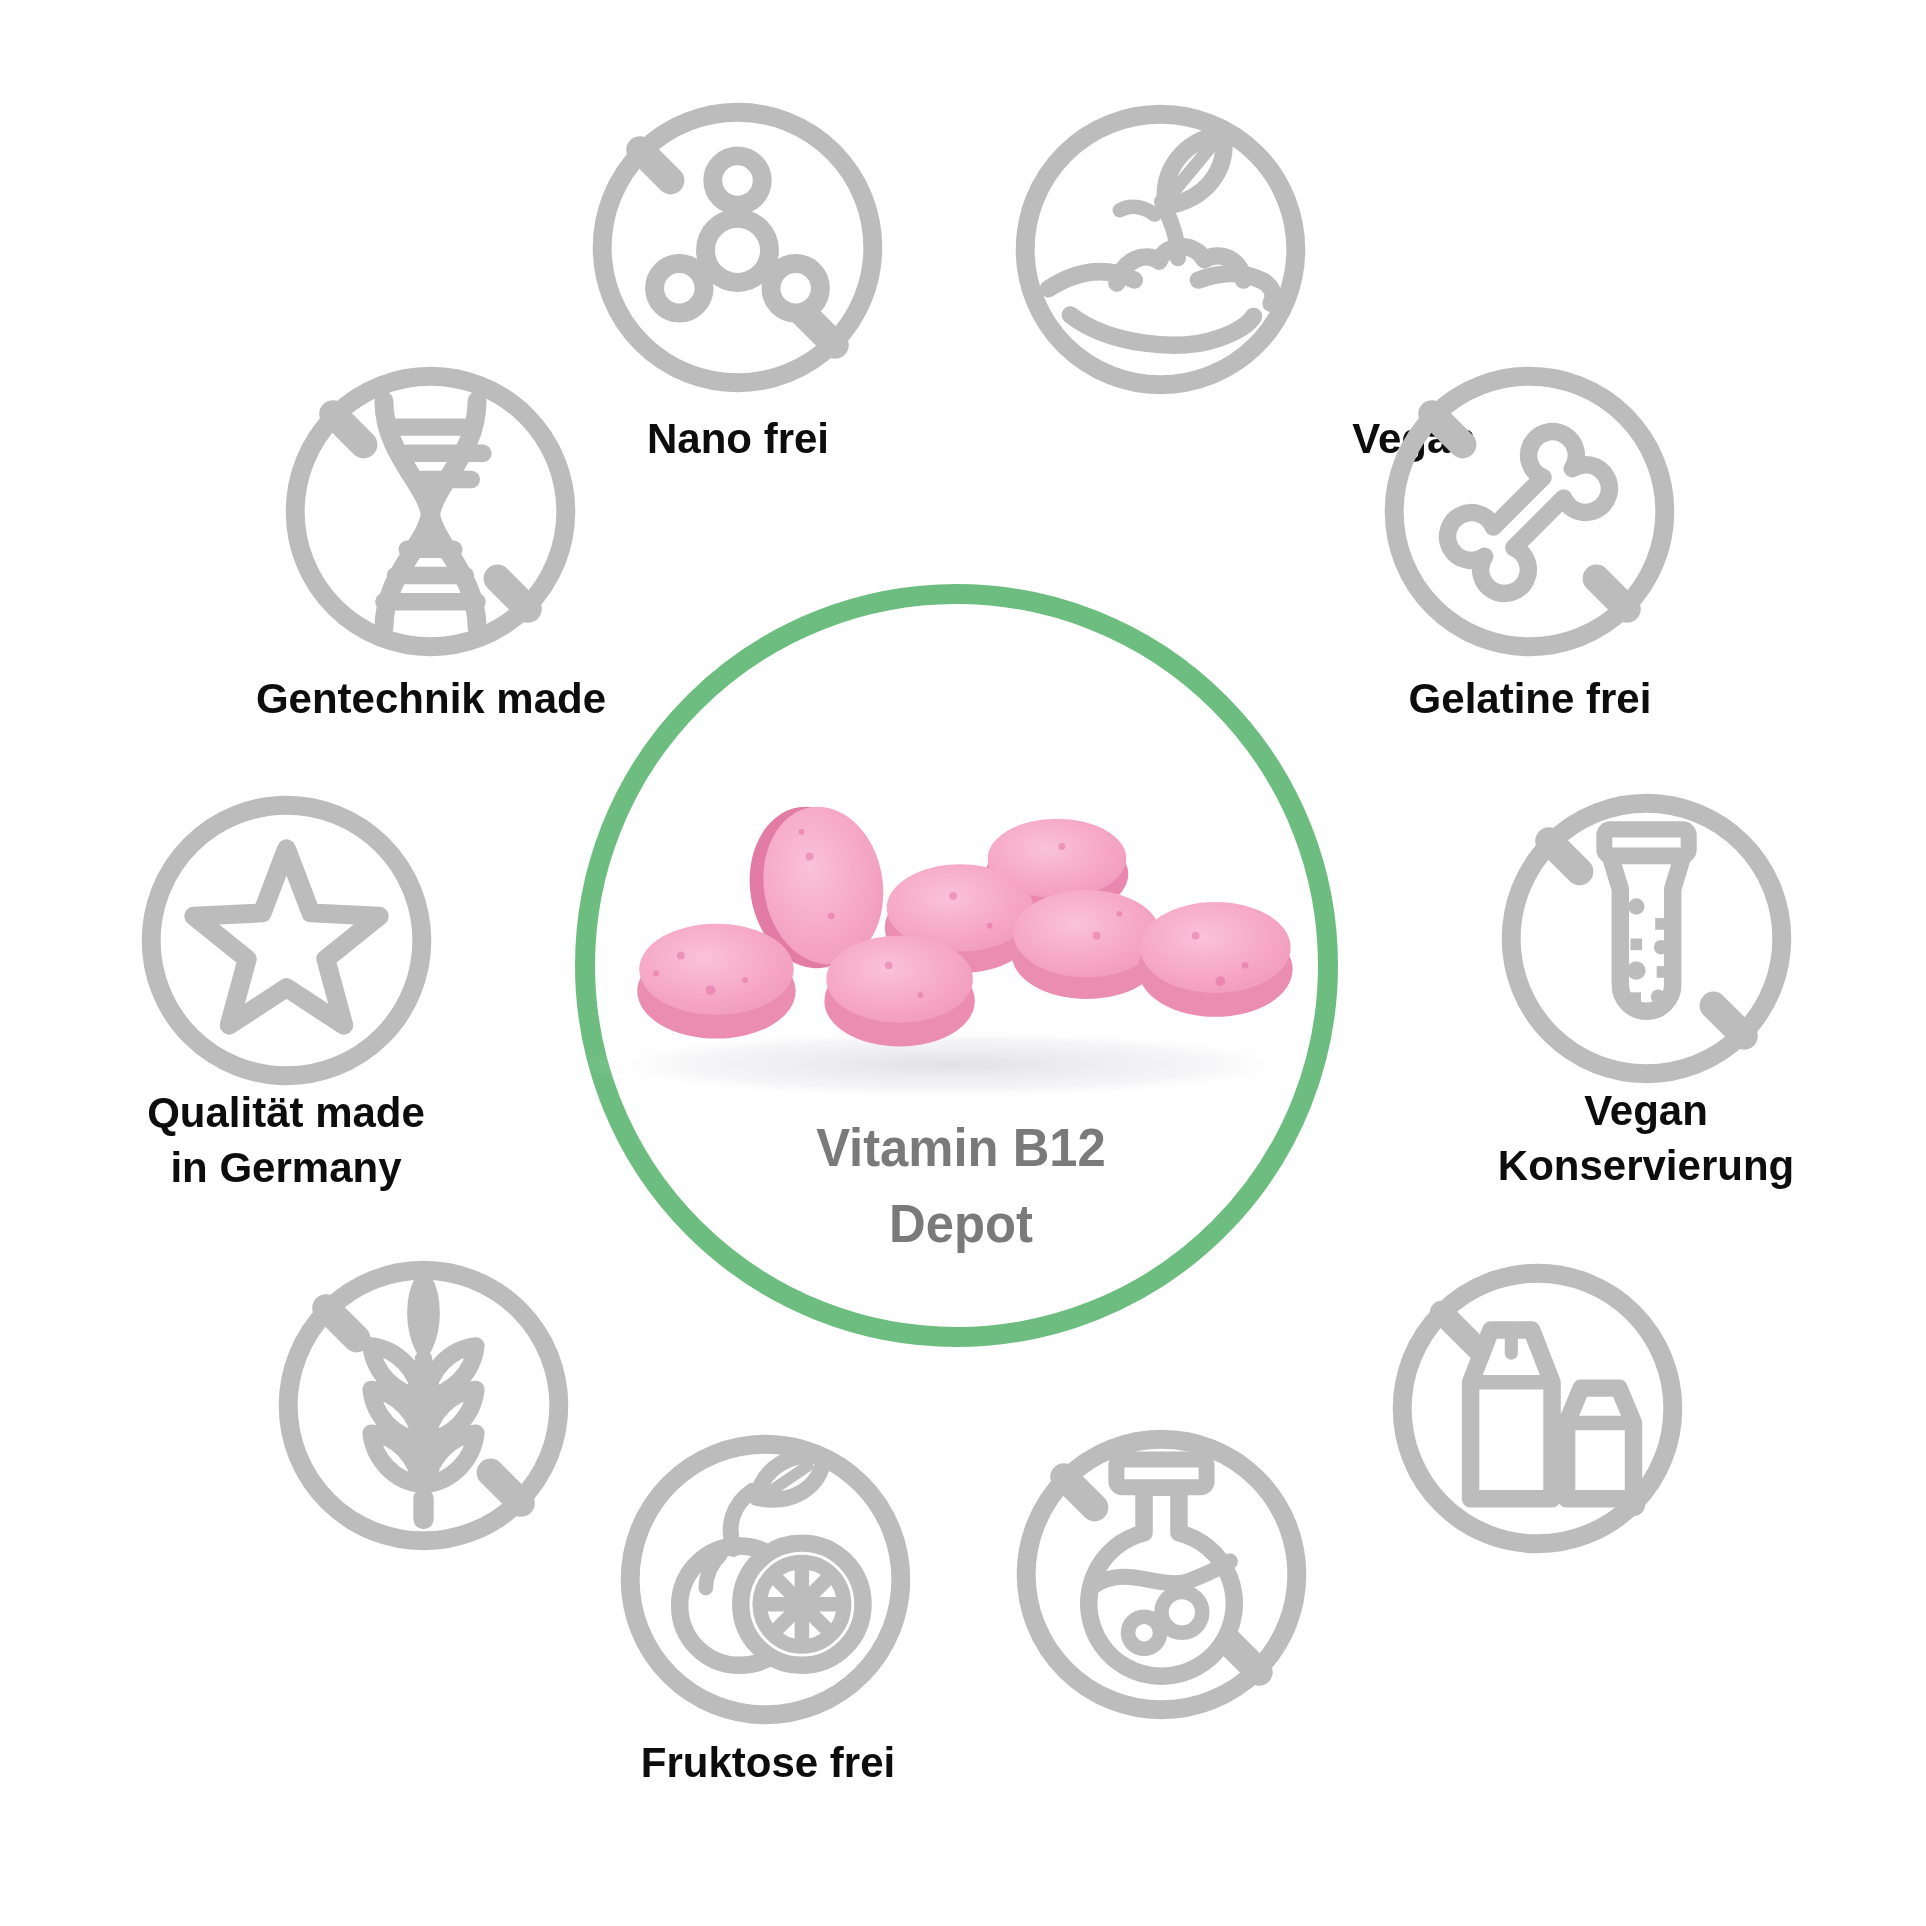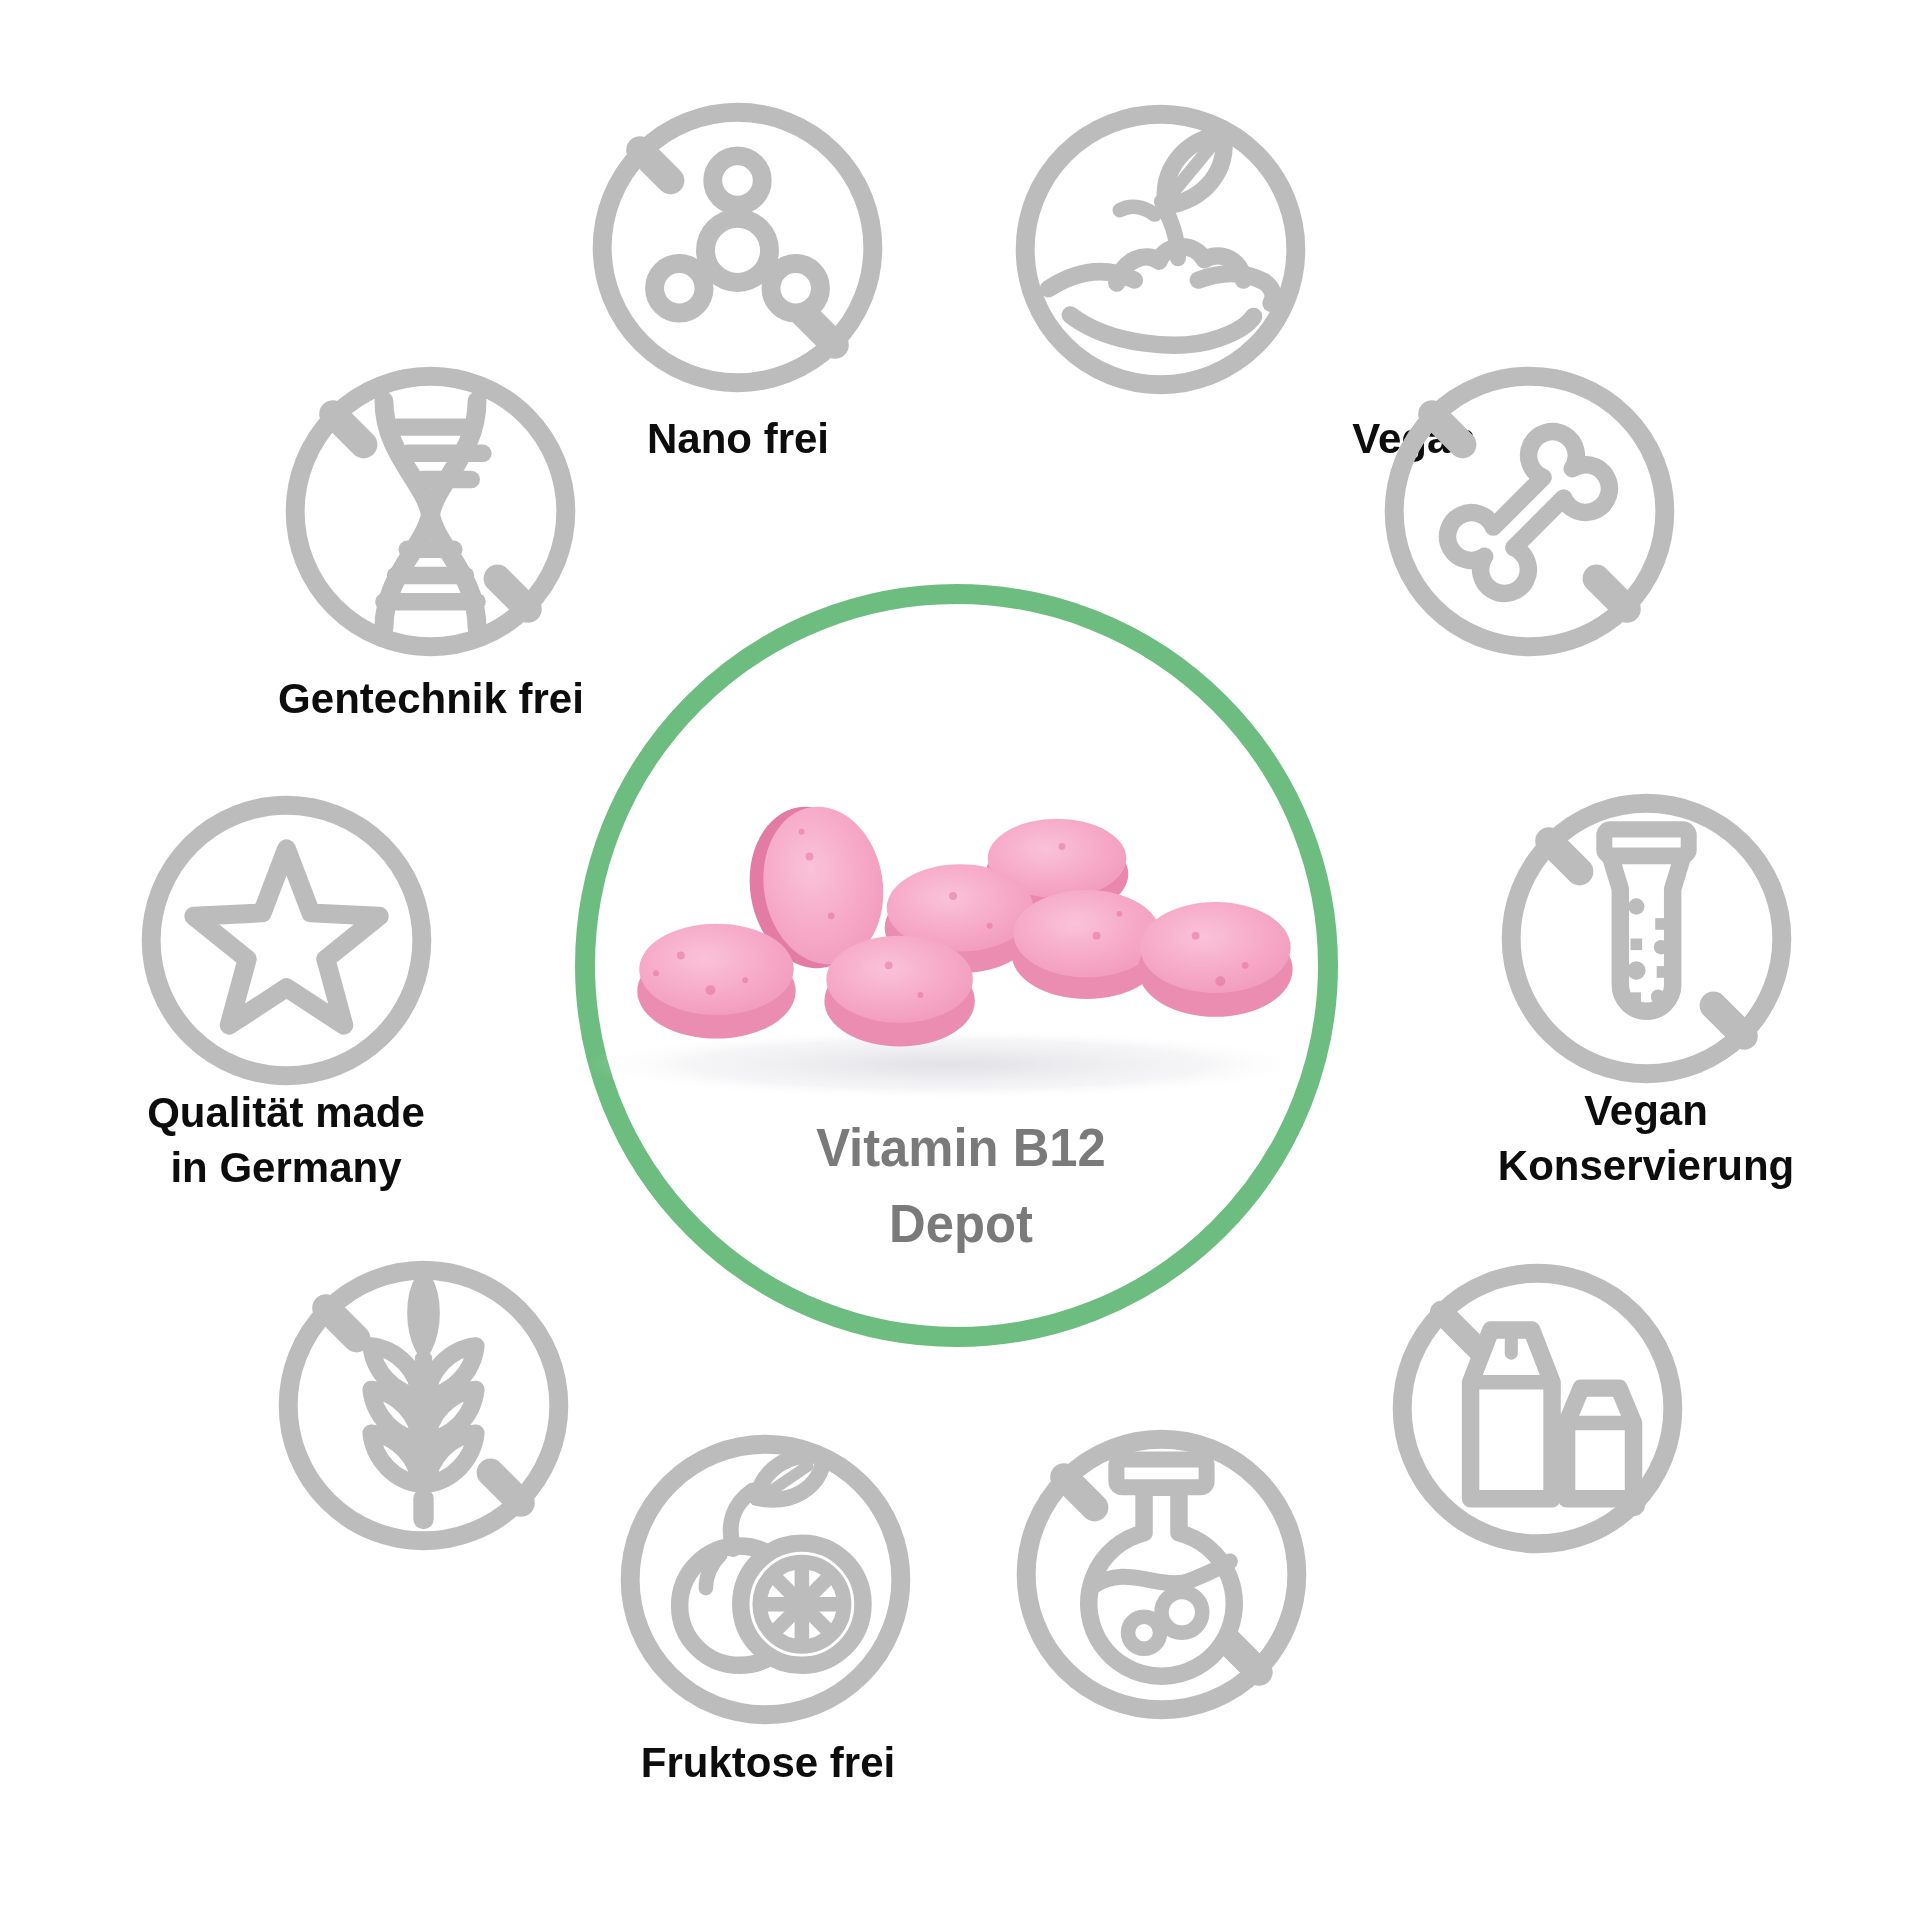--- a/index.html
+++ b/index.html
@@ -64,30 +64,31 @@
     <line x1="73" y1="73" x2="83.5" y2="83.5" stroke-width="9.5"></line>
     <path d="M34,12 C34,30 48,40 50,51 C52,62 66,72 66,90" stroke-width="6.5"></path>
     <path d="M66,12 C66,30 52,40 50,51 C48,62 34,72 34,90" stroke-width="6.5"></path>
     <line x1="38" y1="21" x2="62" y2="21" stroke-width="6"></line>
     <line x1="42" y1="30" x2="68" y2="30" stroke-width="6"></line>
     <line x1="47" y1="39" x2="64" y2="39" stroke-width="6"></line>
     <line x1="42" y1="63" x2="58" y2="63" stroke-width="6"></line>
     <line x1="38" y1="72" x2="62" y2="72" stroke-width="6"></line>
     <line x1="34" y1="81" x2="66" y2="81" stroke-width="6"></line>
   </svg>
-  <div class="blabel l-gen">Gentechnik frei</div>
+  <div class="blabel l-gen">Gentechnik made</div>
 
   <svg class="icon i-gel" width="291" height="291" viewBox="0 0 100 100" fill="none" stroke="#bcbcbc" stroke-linecap="round" stroke-linejoin="round">
     <circle cx="50" cy="50" r="46.5" stroke-width="6.5"></circle>
     <line x1="16.5" y1="16.5" x2="27" y2="27" stroke-width="9.5"></line>
     <line x1="73" y1="73" x2="83.5" y2="83.5" stroke-width="9.5"></line>
     <g transform="rotate(-45 50 50)">
       <path d="M61.58,45 L37.42,45 A8.2,8.2 0 1 0 28.2,50 A8.2,8.2 0 1 0 37.42,55 L61.58,55 A8.2,8.2 0 1 0 70.8,50 A8.2,8.2 0 1 0 61.58,45 Z" fill="#fff" stroke-width="6"></path>
     </g>
   </svg>
+  <div class="blabel l-gel">Gelatine frei</div>
 
   <svg class="icon i-qual" width="291" height="291" viewBox="0 0 100 100" fill="none" stroke="#bcbcbc" stroke-linecap="round" stroke-linejoin="round">
     <circle cx="50" cy="50" r="46.5" stroke-width="6.5"></circle>
     <path d="M50,18.5 L58.35,40.51 L81.86,41.65 L63.5,56.39 L69.69,79.1 L50,66.2 L30.31,79.1 L36.5,56.39 L18.14,41.65 L41.65,40.51 Z" stroke-width="6.5"></path>
   </svg>
   <div class="blabel l-qual"><span>Qualität made</span><br><span>in Germany</span></div>
 
   <svg class="icon i-ohne" width="291" height="291" viewBox="0 0 100 100" fill="none" stroke="#bcbcbc" stroke-linecap="round" stroke-linejoin="round">
     <circle cx="50" cy="50" r="46.5" stroke-width="6.5"></circle>
     <line x1="16.5" y1="16.5" x2="27" y2="27" stroke-width="9.5"></line>

